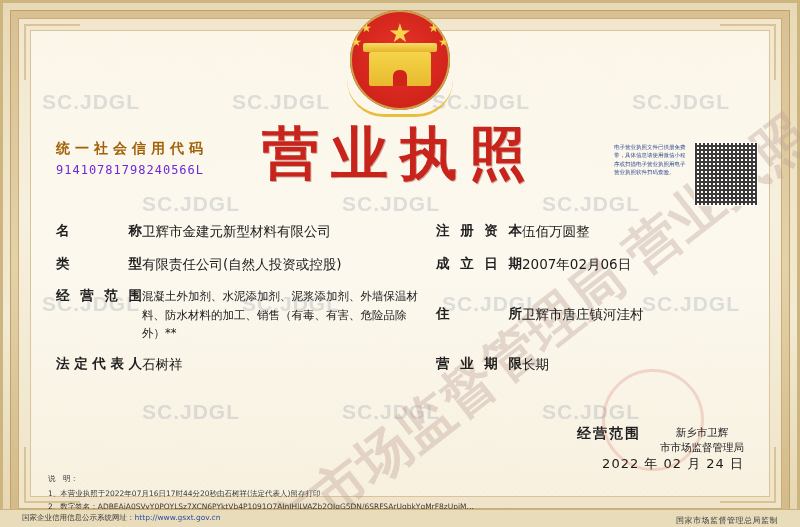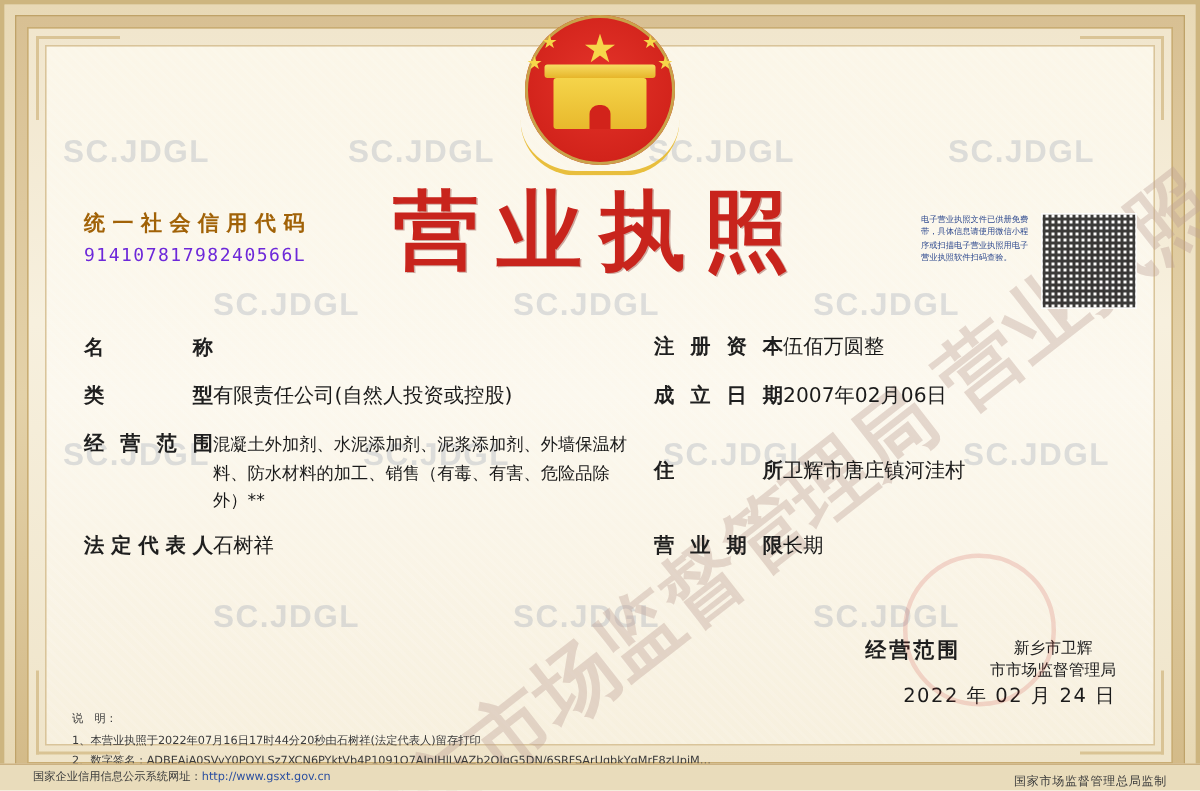--- a/index.html
+++ b/index.html
@@ -392,20 +392,21 @@
   <div class="qr-note">电子营业执照文件已供册免费带，具体信息请使用微信小程序或扫描电子营业执照用电子营业执照软件扫码查验。</div>
   <div class="qr-wrap">
     <div class="qr"></div>
   </div>
 
   <div class="fields">
 
     <div class="row">
       <div class="col-left">
         <div class="lbl">名　称</div>
+        <div class="val">卫辉市金建元新型材料有限公司</div>
       </div>
       <div class="col-right">
         <div class="lbl">注册资本</div>
         <div class="val">伍佰万圆整</div>
       </div>
     </div>
 
     <div class="row">
       <div class="col-left">
         <div class="lbl">类　型</div>

